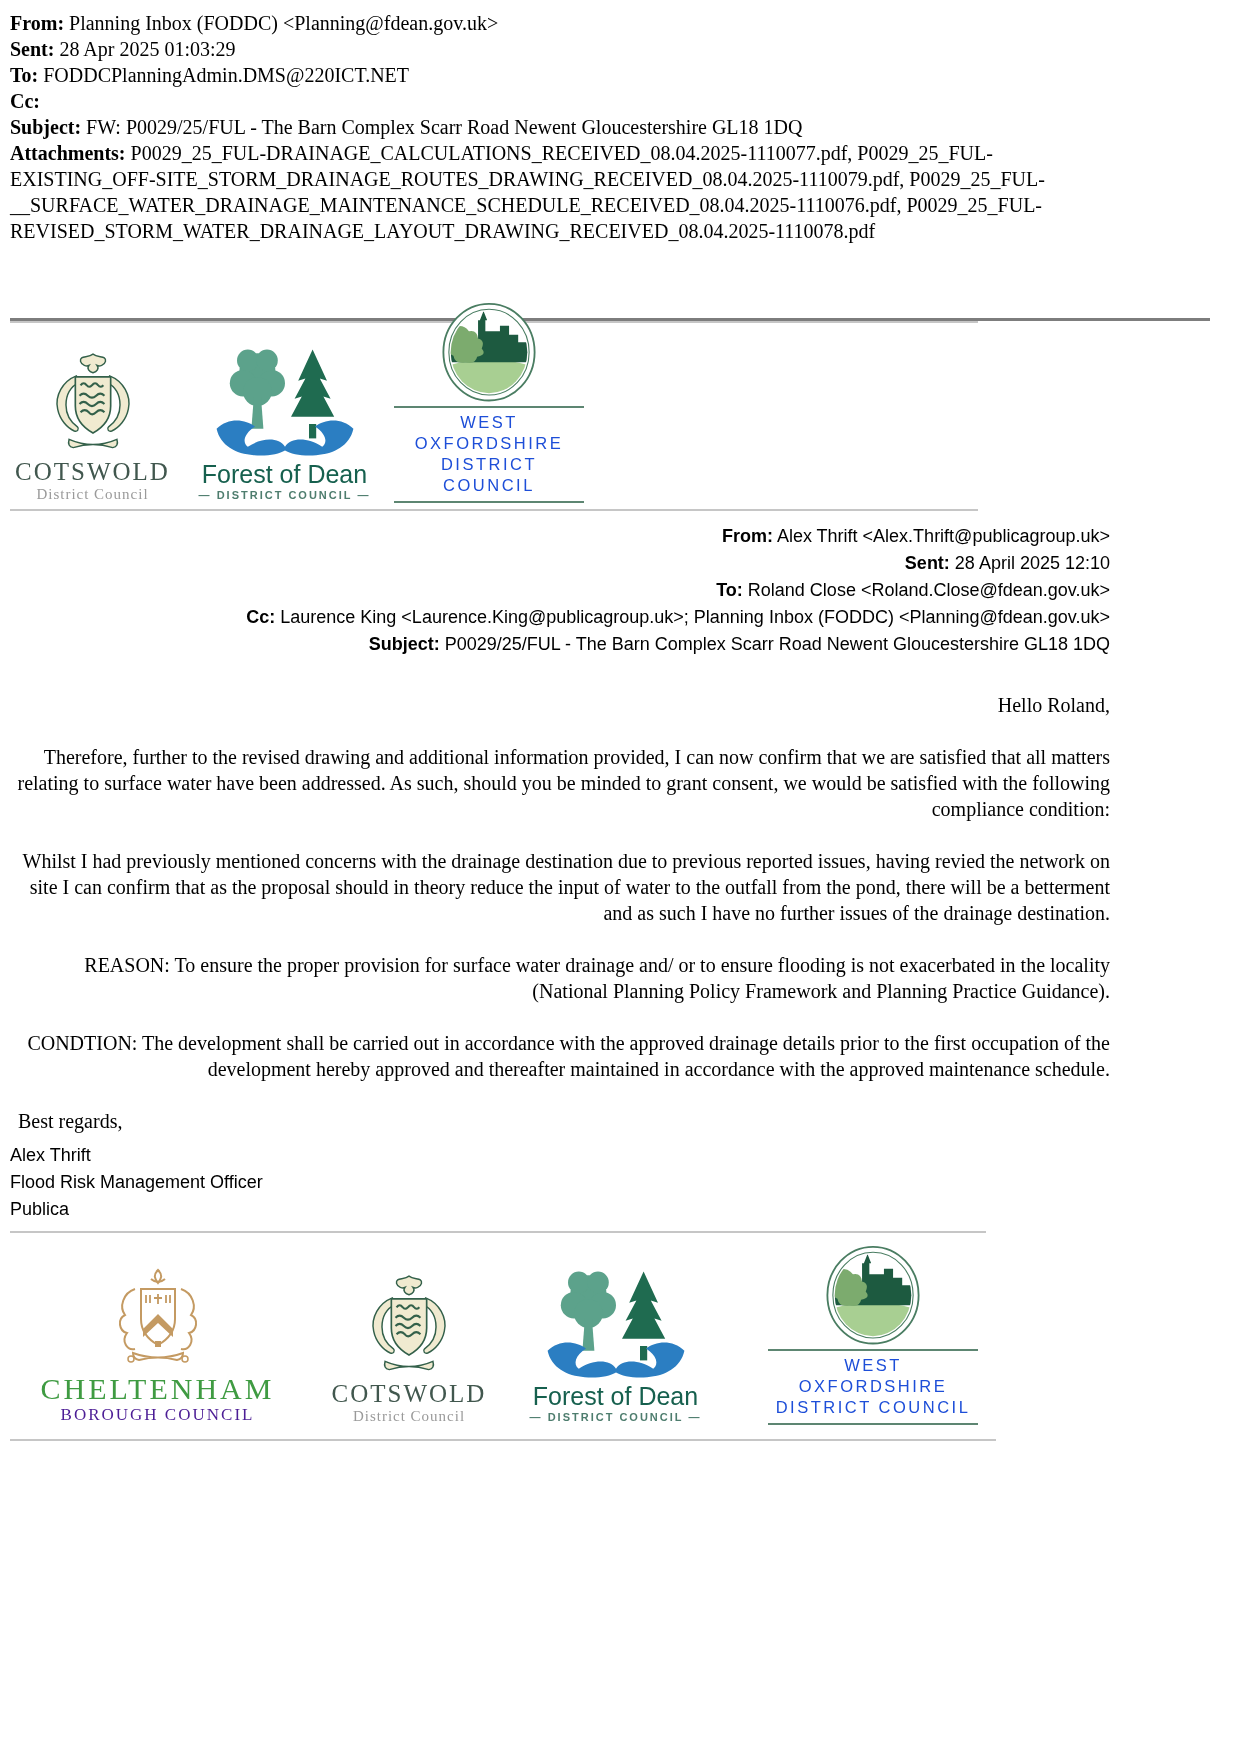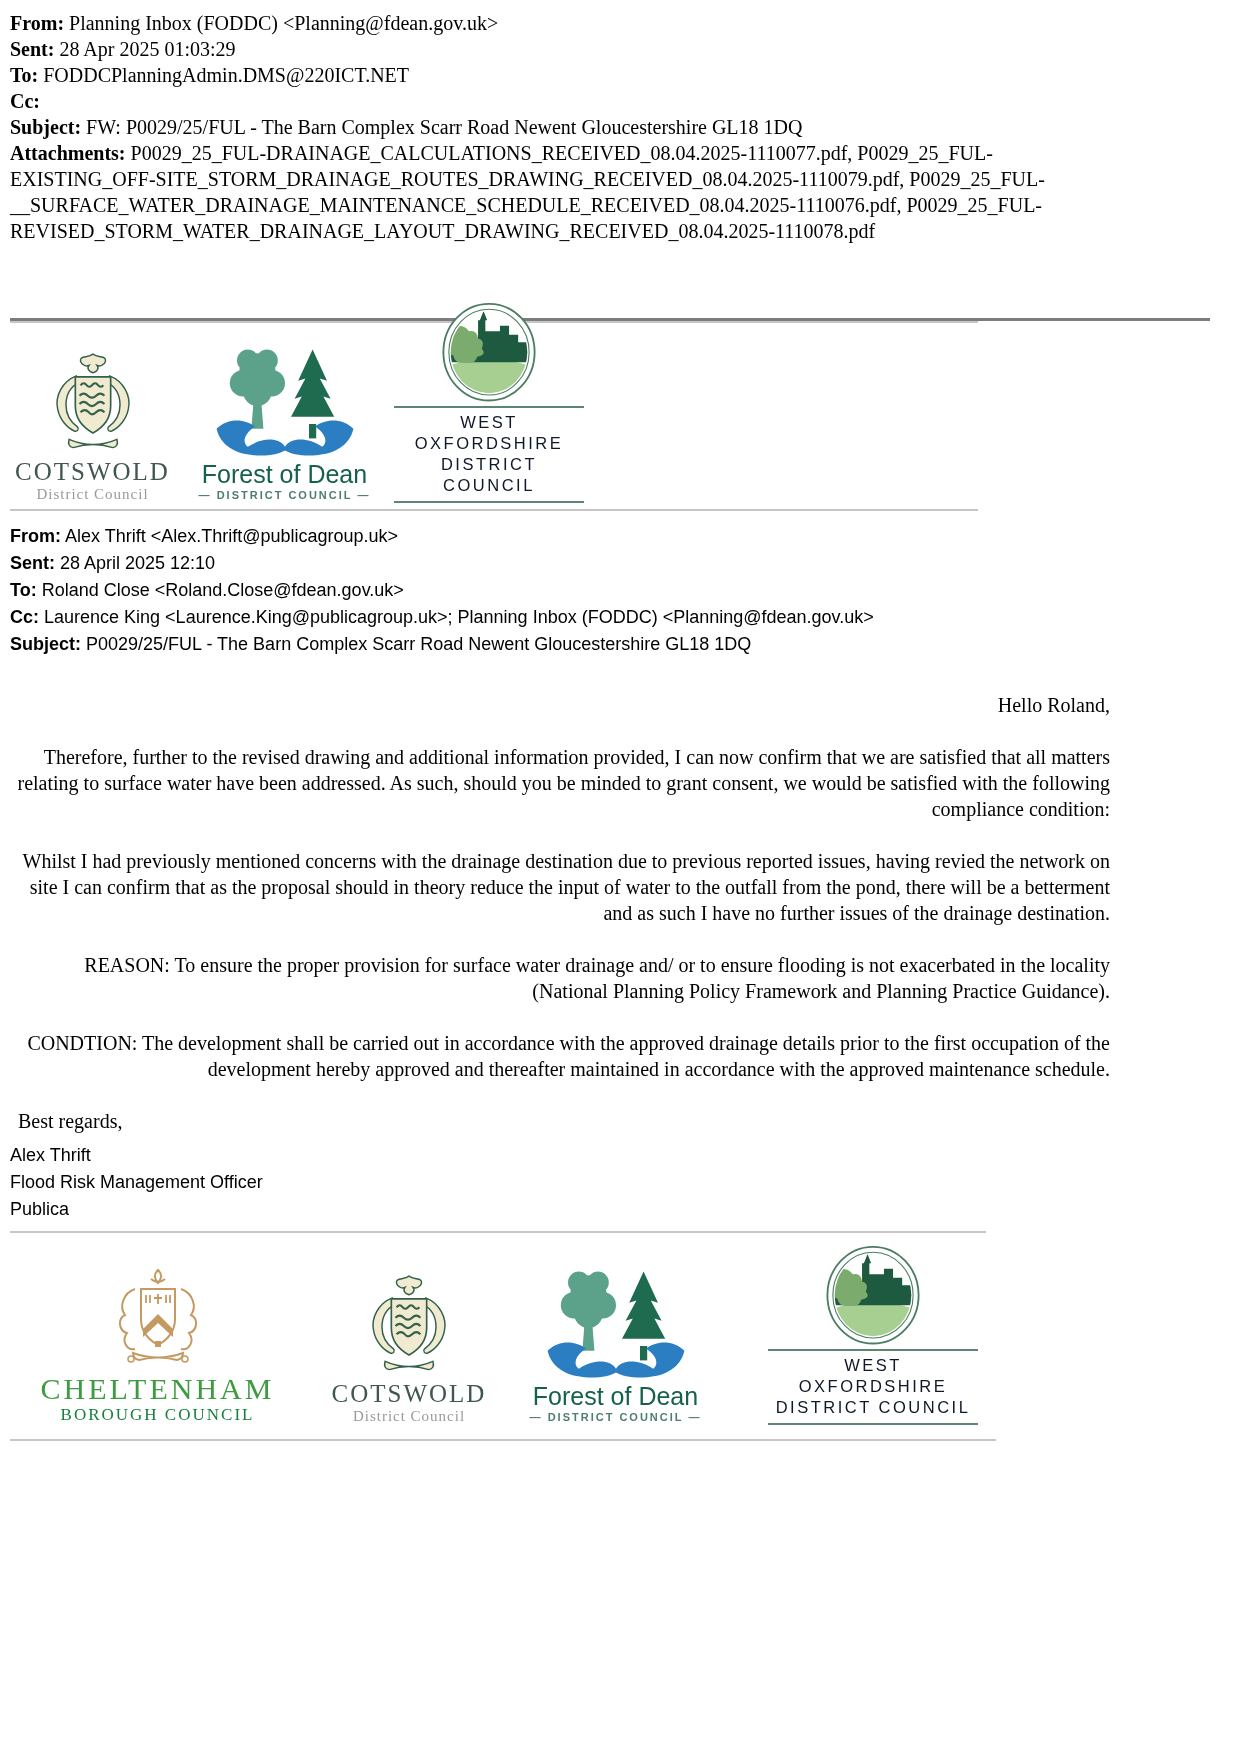--- a/index.html
+++ b/index.html
@@ -30,30 +30,30 @@
   .l-wox{width:190px;height:172px;}
   .row2 .l-chelt{width:295px;height:182px;}
   .row2 .l-cots{height:182px;width:168px;}
   .row2 .l-fod{height:182px;width:205px;}
   .row2 .l-wox{height:182px;width:210px;margin-left:30px;}
   .cots-name{font-family:"Liberation Serif",serif;font-size:25px;line-height:27px;letter-spacing:2px;color:#41574e;}
   .cots-sub{font-family:"Liberation Serif",serif;font-size:15px;line-height:18px;letter-spacing:1px;color:#9a9a9a;}
   .fod-name{font-family:"Liberation Sans",sans-serif;font-size:25px;line-height:28px;color:#16604e;}
   .fod-sub{font-family:"Liberation Sans",sans-serif;font-size:11px;line-height:15px;letter-spacing:2px;color:#4e7d6e;font-weight:bold;}
   .wox-cap{border-top:2px solid #5d8672;border-bottom:2px solid #5d8672;padding:4px 2px 5px 2px;text-align:center;}
-  .wox-cap div{font-family:"Liberation Sans",sans-serif;font-size:16.5px;line-height:21px;letter-spacing:2.5px;color:#0f172a;}
+  .wox-cap div{font-family:"Liberation Sans",sans-serif;font-size:16.5px;line-height:21px;letter-spacing:2.5px;color:#1d4ed8;}
   .chelt-name{font-family:"Liberation Serif",serif;font-size:30px;line-height:32px;letter-spacing:3px;color:#3f9b42;}
-  .chelt-sub{font-family:"Liberation Serif",serif;font-size:17px;line-height:20px;letter-spacing:2px;color:#15803d;}
+  .chelt-sub{font-family:"Liberation Serif",serif;font-size:17px;line-height:20px;letter-spacing:2px;color:#4c1d95;}
   .body-col{width:1100px;text-align:right;}
   .body-col p{margin:26px 0 0 0;}
   .body-col .greet{margin-top:34px;}
   .sig{margin:8px;}
   .sig-block{margin-top:26px;}
   .hdr2{margin-top:12px;width:1100px;}
-  .hdr2 p{margin:0;line-height:27px;}
+  .hdr2 p{margin:0;line-height:27px;text-align:right;}
   .sig-sans p{margin:0;line-height:27px;}
 </style>
 </head>
 <body>
 
 <div class="page">
 
   <div class="hdr serif">
     <p><span class="lbl">From:</span><span> Planning Inbox (FODDC) &lt;Planning@fdean.gov.uk&gt;</span></p>
     <p><span class="lbl">Sent:</span><span> 28 Apr 2025 01:03:29</span></p>

